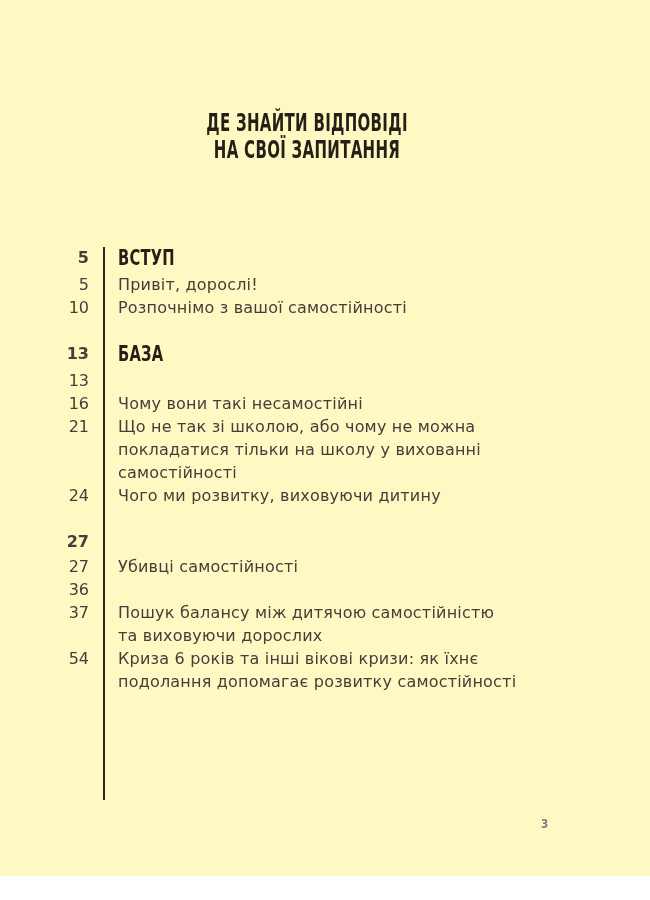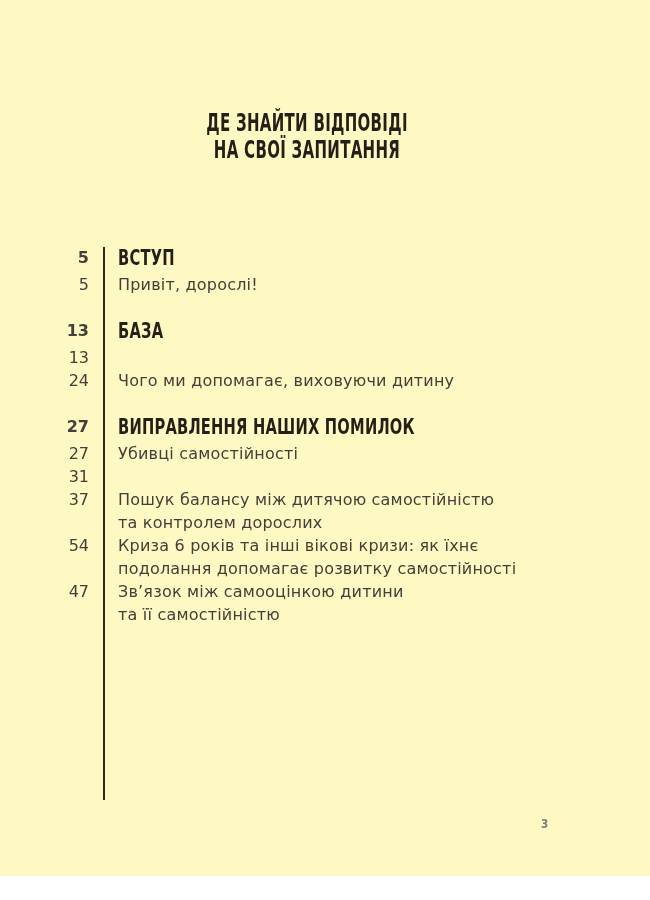--- a/index.html
+++ b/index.html
@@ -91,58 +91,66 @@
     <div class="vline"></div>
 
     <div class="row section first">
       <span class="num">5</span>
       <span class="txt head"><span class="heading">ВСТУП</span></span>
     </div>
     <div class="row">
       <span class="num">5</span>
       <span class="txt">Привіт, дорослі!</span>
     </div>
+    <div class="row">
+      <span class="num">10</span>
+      <span class="txt">Розпочнімо з вашої самостійності</span>
+    </div>
 
     <div class="row section">
       <span class="num">13</span>
       <span class="txt head"><span class="heading">БАЗА</span></span>
     </div>
     <div class="row">
       <span class="num">13</span>
     </div>
     <div class="row">
+      <span class="num">16</span>
+      <span class="txt">Чому вони такі несамостійні</span>
+    </div>
+    <div class="row">
+      <span class="num">21</span>
+      <span class="txt">Що не так зі школою, або чому не можна
+покладатися тільки на школу у вихованні
+самостійності</span>
+    </div>
+    <div class="row">
       <span class="num">24</span>
-      <span class="txt">Чого ми допомагає, виховуючи дитину</span>
+      <span class="txt">Чого ми розвитку, виховуючи дитину</span>
     </div>
 
     <div class="row section">
       <span class="num">27</span>
-      <span class="txt head"><span class="heading">ВИПРАВЛЕННЯ НАШИХ ПОМИЛОК</span></span>
     </div>
     <div class="row">
       <span class="num">27</span>
       <span class="txt">Убивці самостійності</span>
     </div>
     <div class="row">
-      <span class="num">31</span>
+      <span class="num">36</span>
     </div>
     <div class="row">
       <span class="num">37</span>
       <span class="txt">Пошук балансу між дитячою самостійністю
-та контролем дорослих</span>
+та виховуючи дорослих</span>
     </div>
     <div class="row">
       <span class="num">54</span>
       <span class="txt">Криза 6 років та інші вікові кризи: як їхнє
 подолання допомагає розвитку самостійності</span>
-    </div>
-    <div class="row">
-      <span class="num">47</span>
-      <span class="txt">Зв’язок між самооцінкою дитини
-та її самостійністю</span>
     </div>
 
   </div>
 
   <div class="folio">
     <span>3</span>
   </div>
 
 </div>
 

